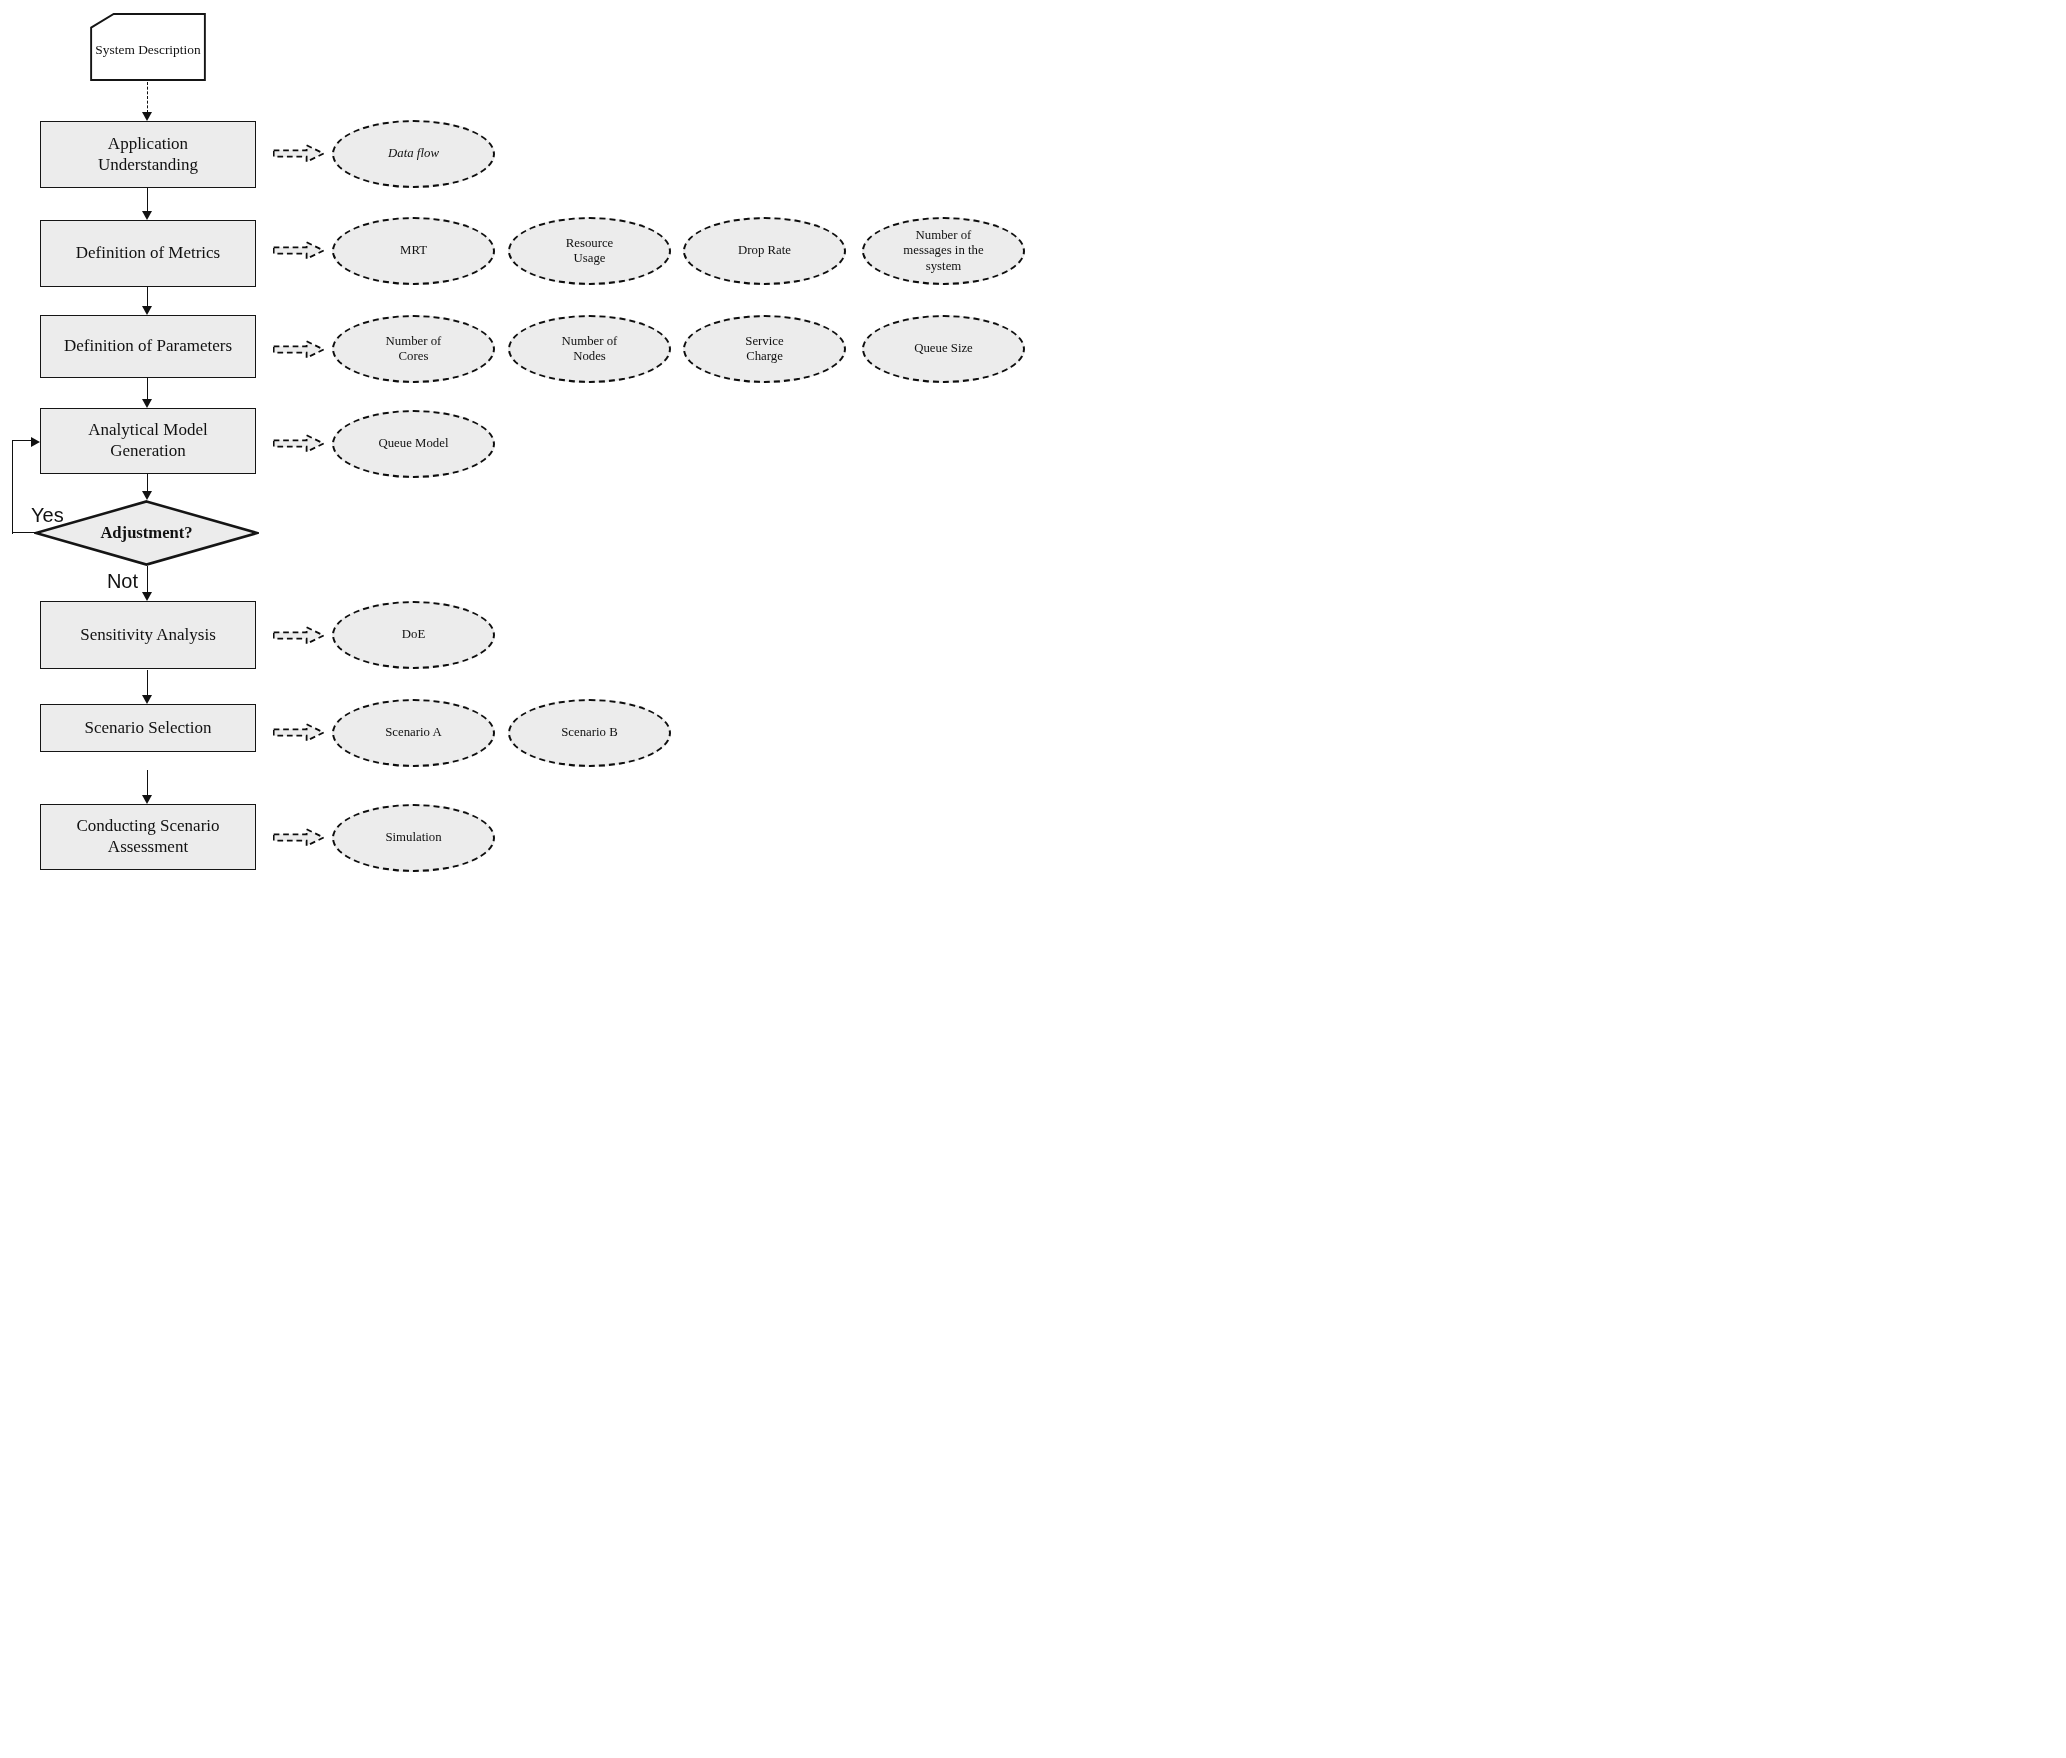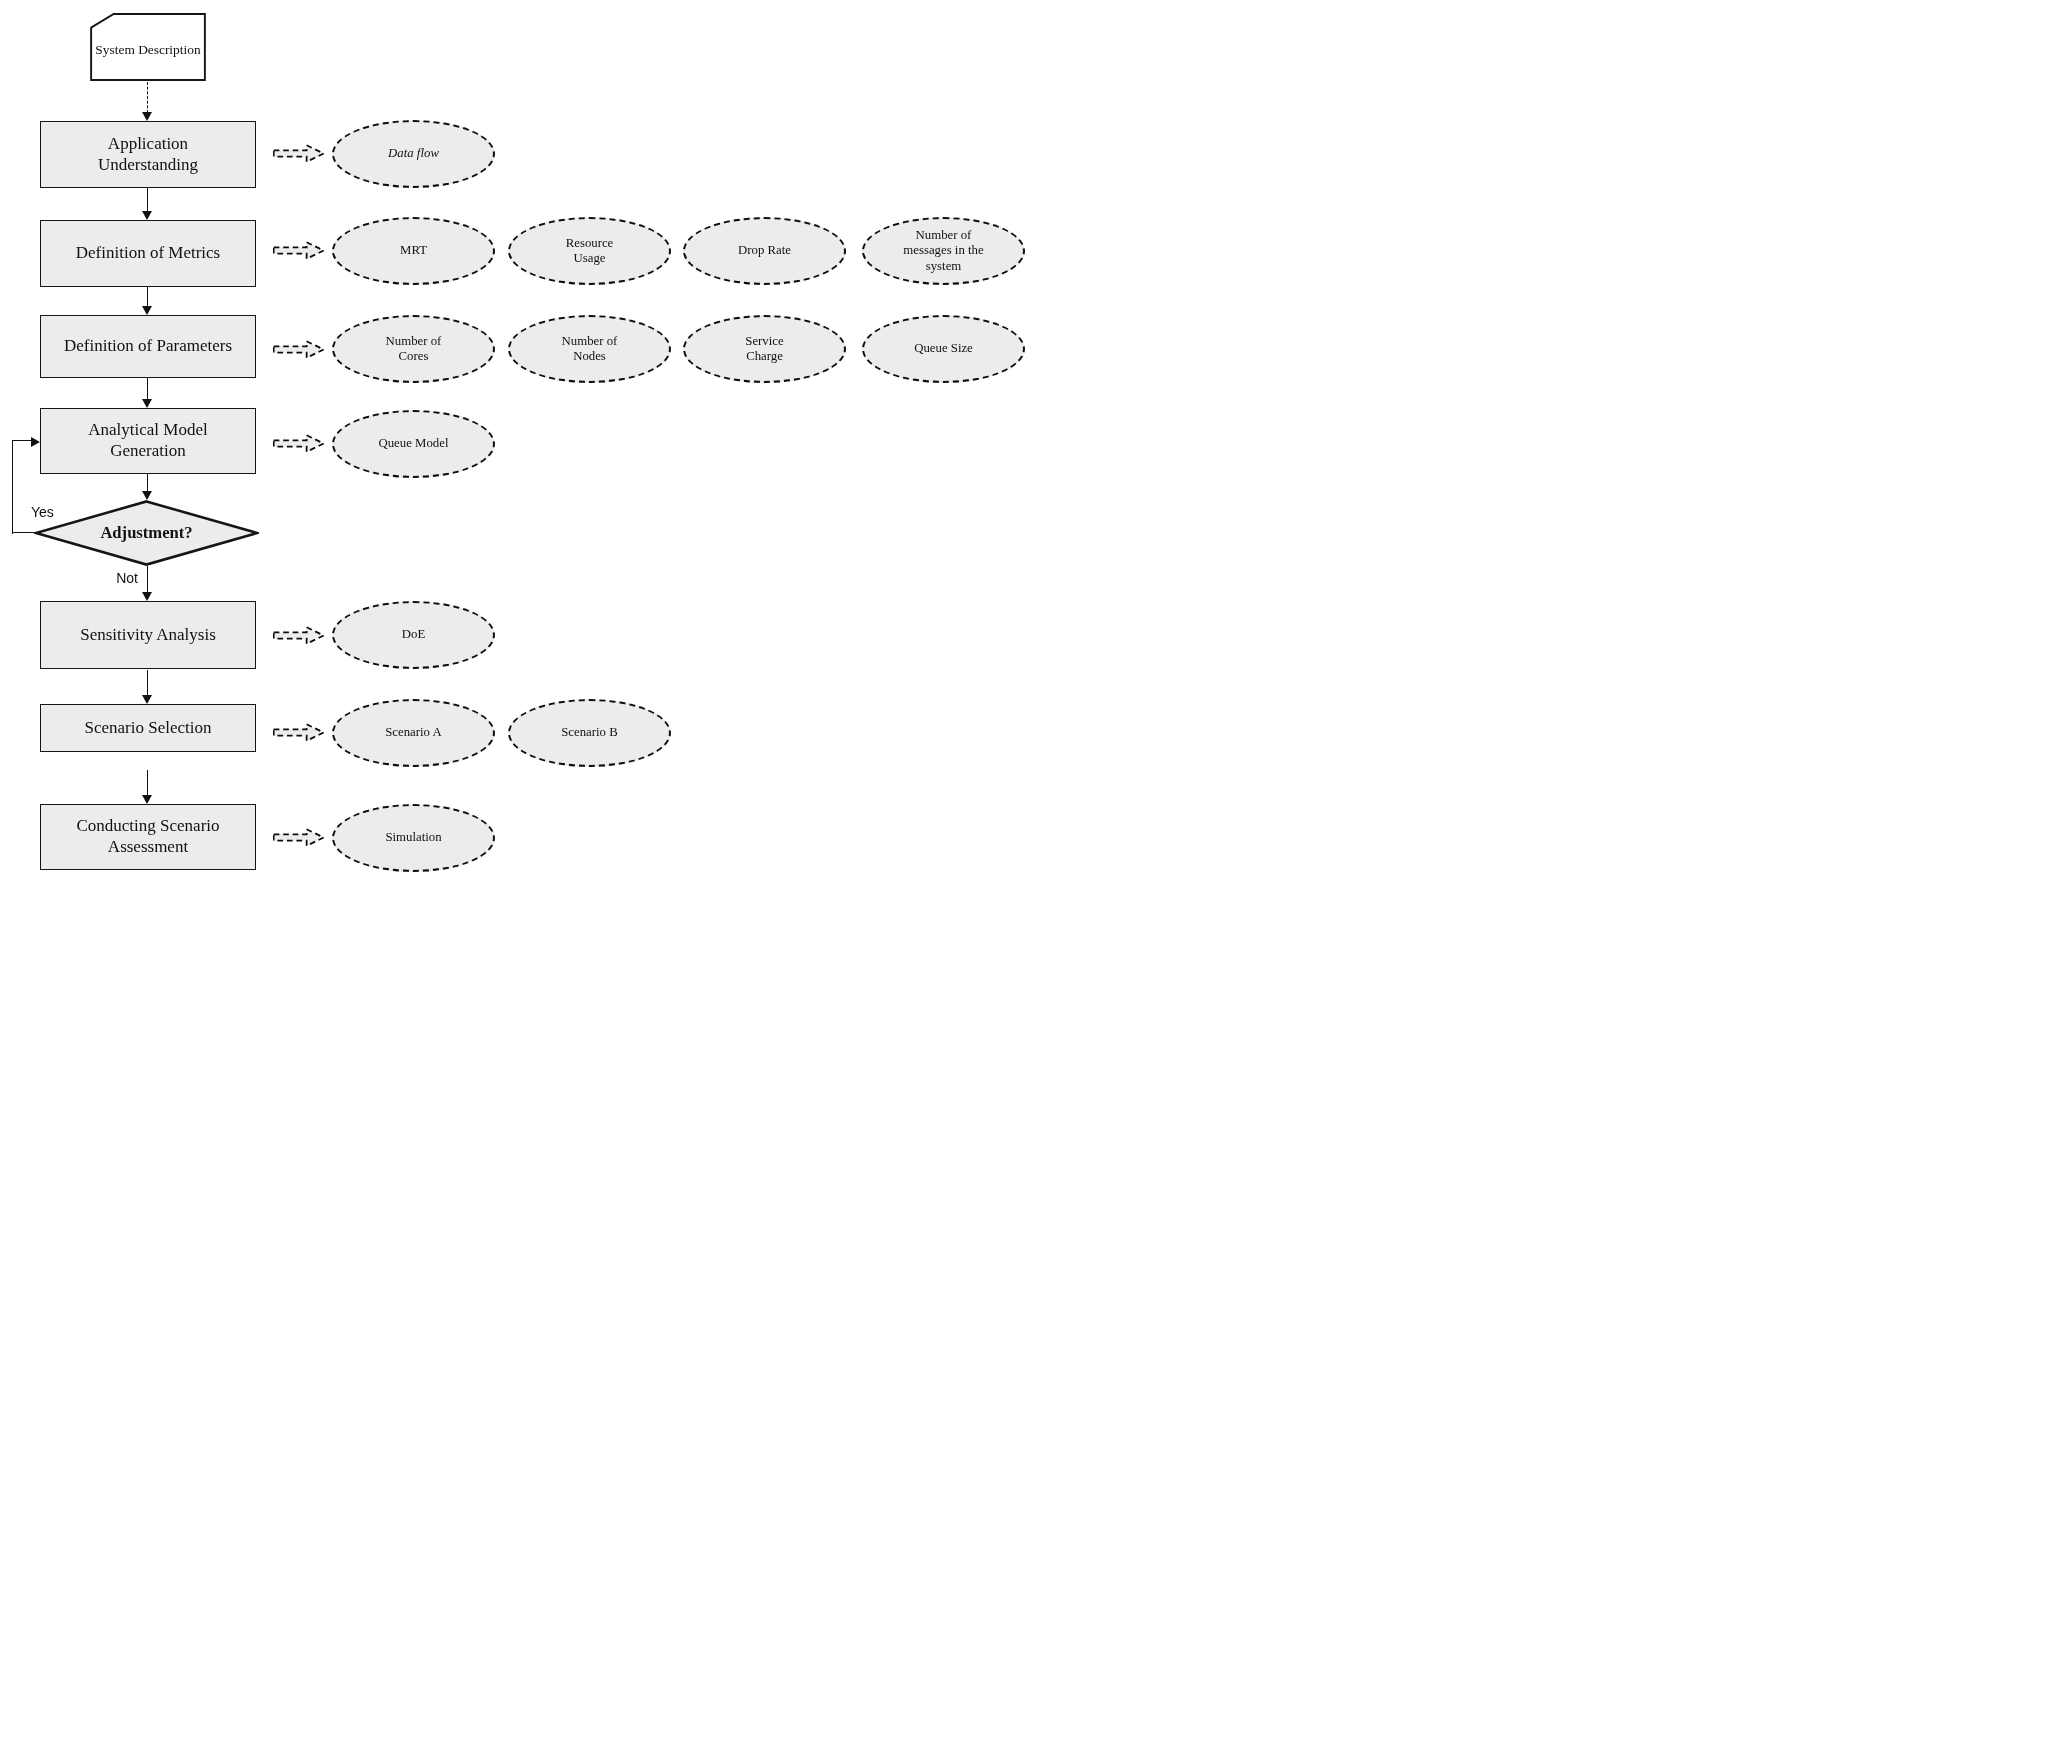--- a/index.html
+++ b/index.html
@@ -52,21 +52,21 @@
   
   #diamond{position:absolute;left:34px;top:500px;width:225px;height:66px;}
   #diamond .dlbl{
     position:absolute;left:0;top:0;width:100%;height:100%;
     display:flex;align-items:center;justify-content:center;
     font-size:16.6px;
     font-weight:bold;
   }
   .branch-label{
     position:absolute;font-family:"Liberation Sans","DejaVu Sans",sans-serif;
-    font-size:14px;color:#111;
+    font-size:20px;color:#111;
   }
   
   .block-arrow{position:absolute;width:52px;height:19px;}
 </style>
 </head>
 <body>
 
 <div id="canvas">
 
   <div id="doc">

